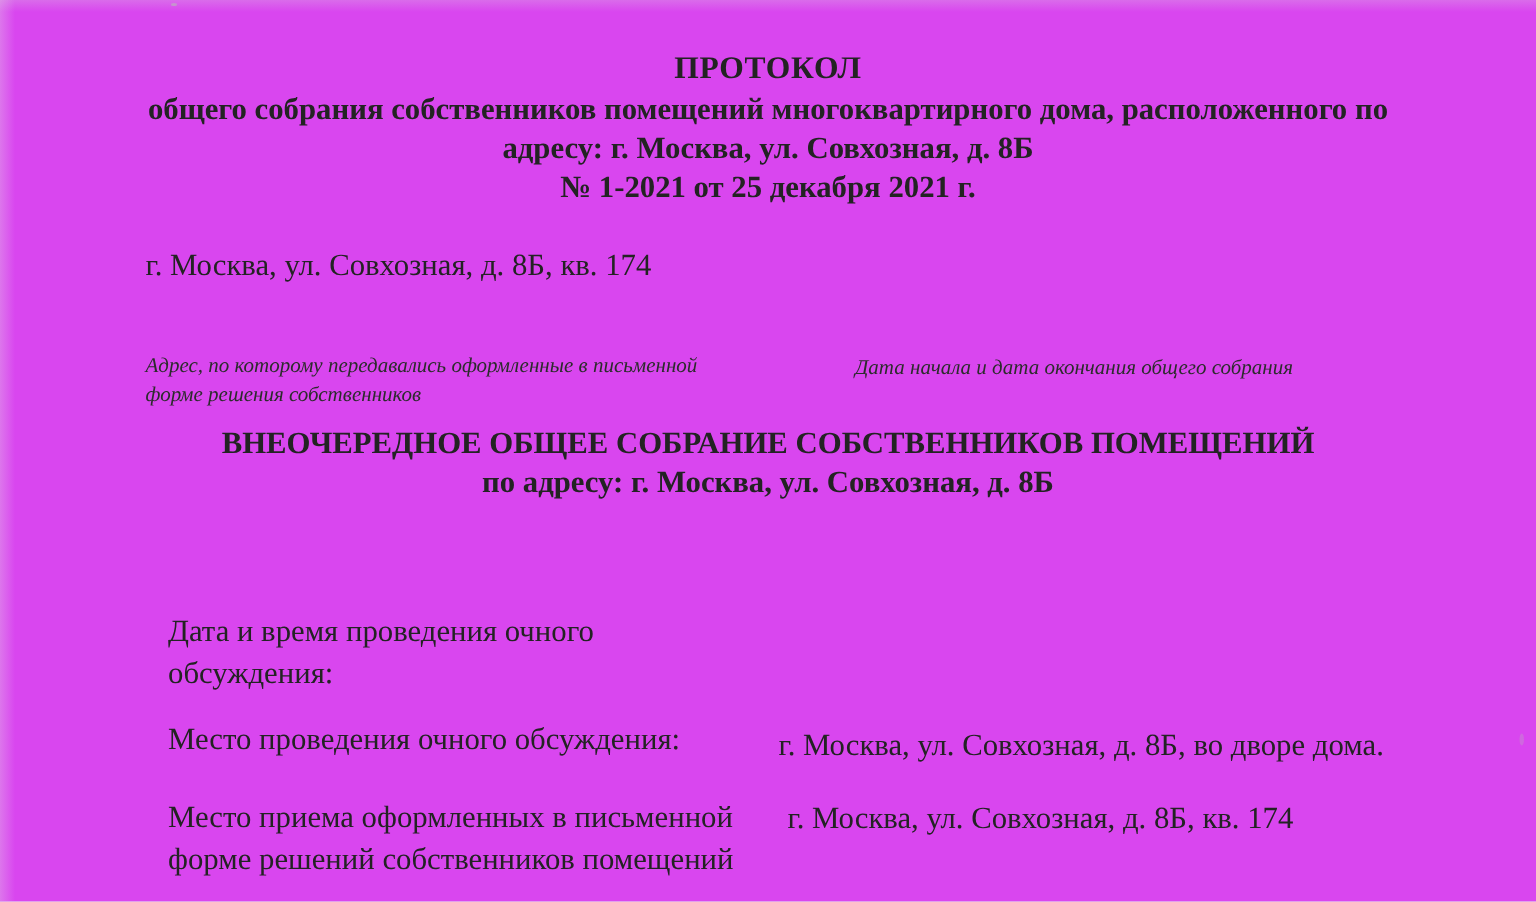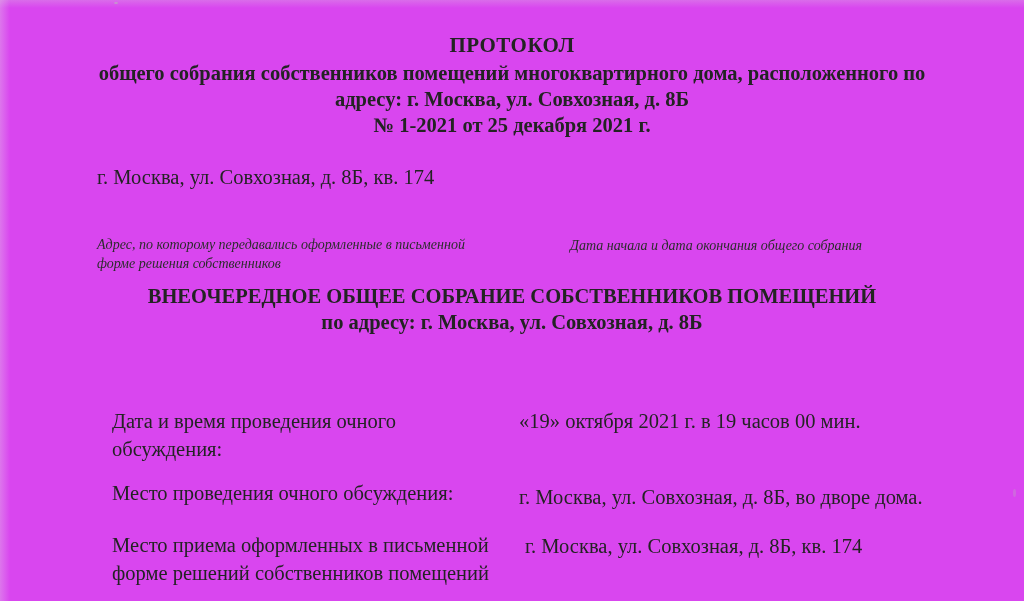--- a/index.html
+++ b/index.html
@@ -131,21 +131,20 @@
   <div class="caption caption-address">Адрес, по которому передавались оформленные в письменной форме решения собственников</div>
 
   <div class="caption caption-period">Дата начала и дата окончания общего собрания</div>
 
   <div class="centered meeting-heading">
     <div>ВНЕОЧЕРЕДНОЕ ОБЩЕЕ СОБРАНИЕ СОБСТВЕННИКОВ ПОМЕЩЕНИЙ</div>
     <div>по адресу: г. Москва, ул. Совхозная, д. 8Б</div>
   </div>
 
   <div class="detail-label label-1">Дата и время проведения очного обсуждения:</div>
-  <div class="detail-value value-1">«19» октября 2021 г. в 19 часов 00 мин.</div>
 
   <div class="detail-label label-2">Место проведения очного обсуждения:</div>
   <div class="detail-value value-2">г. Москва, ул. Совхозная, д. 8Б, во дворе дома.</div>
 
   <div class="detail-label label-3">Место приема оформленных в письменной форме решений собственников помещений</div>
   <div class="detail-value value-3">г. Москва, ул. Совхозная, д. 8Б, кв. 174</div>
 
 </div>
 
 </body></html>

